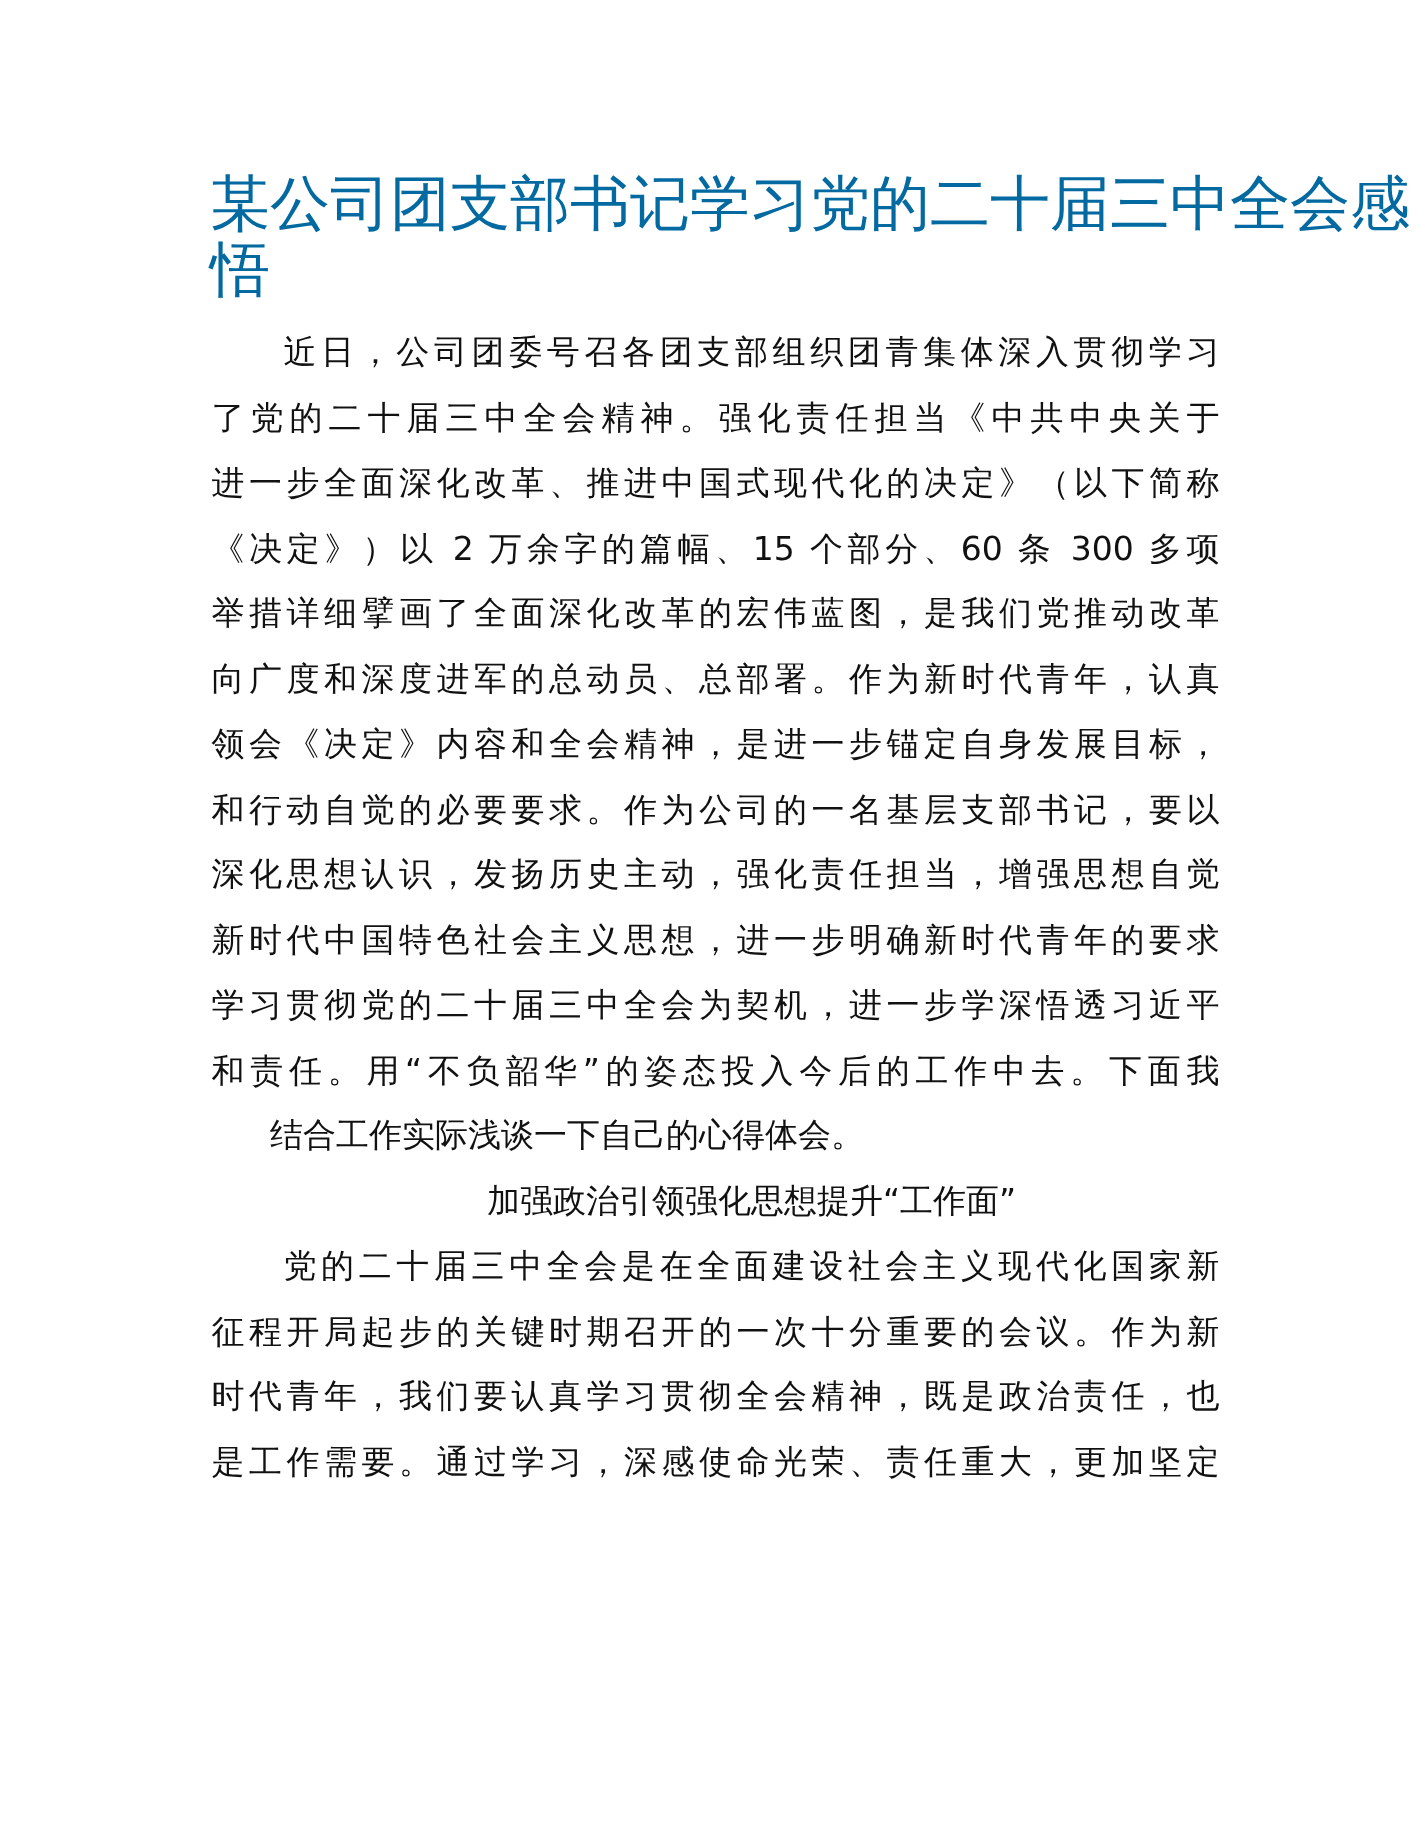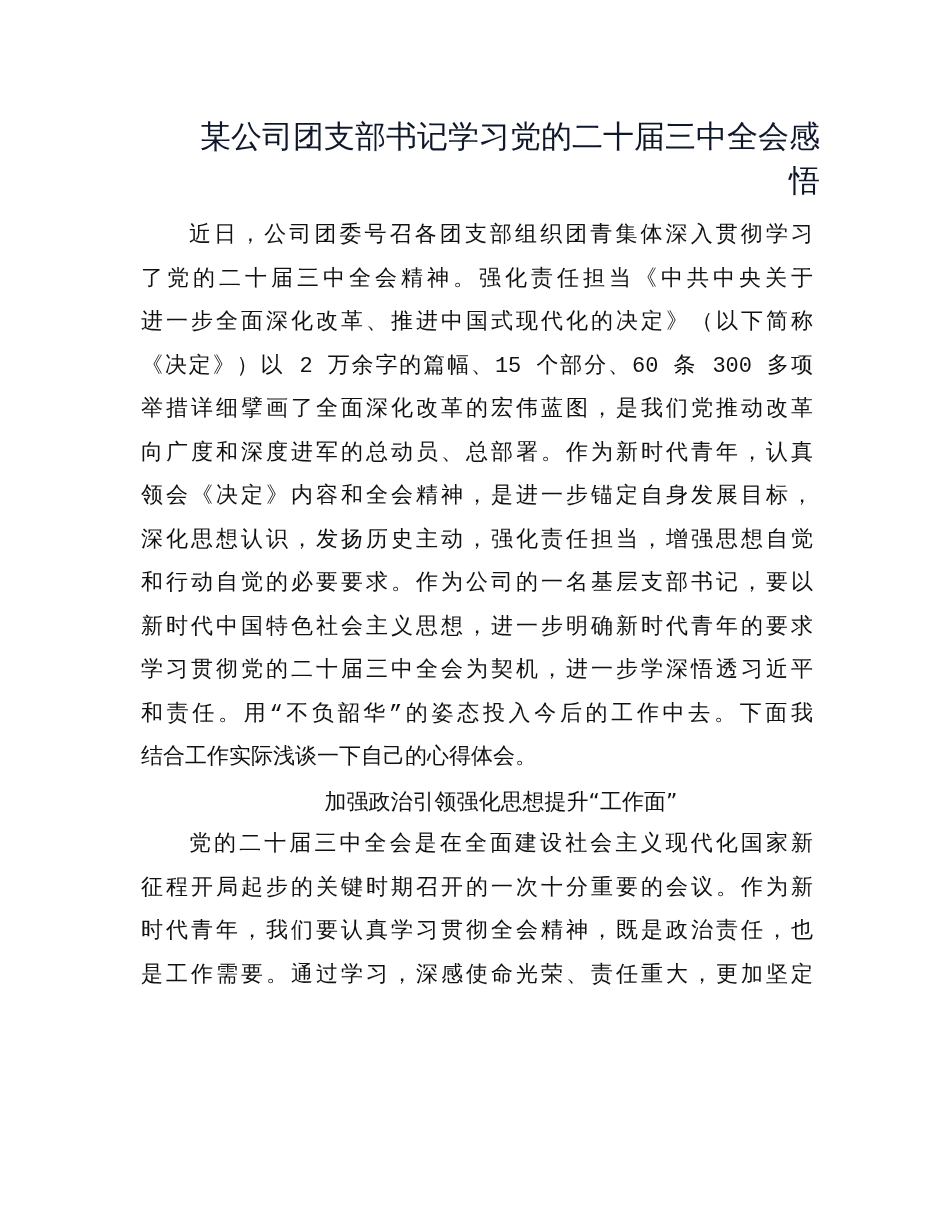--- a/index.html
+++ b/index.html
@@ -20,25 +20,25 @@
       left: 0;
       top: 0;
       width: 950px;
       height: 1230px;
       background: #ffffff;
     }
     .title {
       position: absolute;
       left: 140px;
       width: 680px;
-      text-align: right;
-      font-size: 31px;
+      text-align: left;
+      font-size: 40px;
       line-height: 44px;
       top: 114px;
-      color: #0f172a;
+      color: #0369a1;
       letter-spacing: 0px;
     }
     .title .tline {
       display: block;
       white-space: nowrap;
     }
     .body-text {
       position: absolute;
       left: 141px;
       width: 672px;
@@ -49,24 +49,24 @@
       padding: 0;
     }
     .line {
       display: block;
       white-space: nowrap;
       font-size: 22px;
       height: 43.5px;
       line-height: 43.5px;
       text-align: justify;
       text-align-last: justify;
-      font-family: Liberation Mono, monospace;
     }
     .line.last {
       text-align-last: left;
+      margin-left: 39px;
     }
     .line.indent {
       padding-left: 48px;
     }
     .heading-line {
       display: block;
       white-space: nowrap;
       font-size: 22px;
       height: 43.5px;
       line-height: 43.5px;
@@ -87,22 +87,22 @@
   <div class="body-text">
 
     <div class="para">
       <span class="line indent">近日，公司团委号召各团支部组织团青集体深入贯彻学习</span>
       <span class="line">了党的二十届三中全会精神。强化责任担当《中共中央关于</span>
       <span class="line">进一步全面深化改革、推进中国式现代化的决定》（以下简称</span>
       <span class="line">《决定》）以 2 万余字的篇幅、15 个部分、60 条 300 多项</span>
       <span class="line">举措详细擘画了全面深化改革的宏伟蓝图，是我们党推动改革</span>
       <span class="line">向广度和深度进军的总动员、总部署。作为新时代青年，认真</span>
       <span class="line">领会《决定》内容和全会精神，是进一步锚定自身发展目标，</span>
+      <span class="line">和行动自觉的必要要求。作为公司的一名基层支部书记，要以</span>
       <span class="line">深化思想认识，发扬历史主动，强化责任担当，增强思想自觉</span>
-      <span class="line">和行动自觉的必要要求。作为公司的一名基层支部书记，要以</span>
       <span class="line">新时代中国特色社会主义思想，进一步明确新时代青年的要求</span>
       <span class="line">学习贯彻党的二十届三中全会为契机，进一步学深悟透习近平</span>
       <span class="line">和责任。用“不负韶华”的姿态投入今后的工作中去。下面我</span>
       <span class="line last">结合工作实际浅谈一下自己的心得体会。</span>
     </div>
 
     <div class="para">
       <span class="heading-line">加强政治引领强化思想提升“工作面”</span>
     </div>
 

